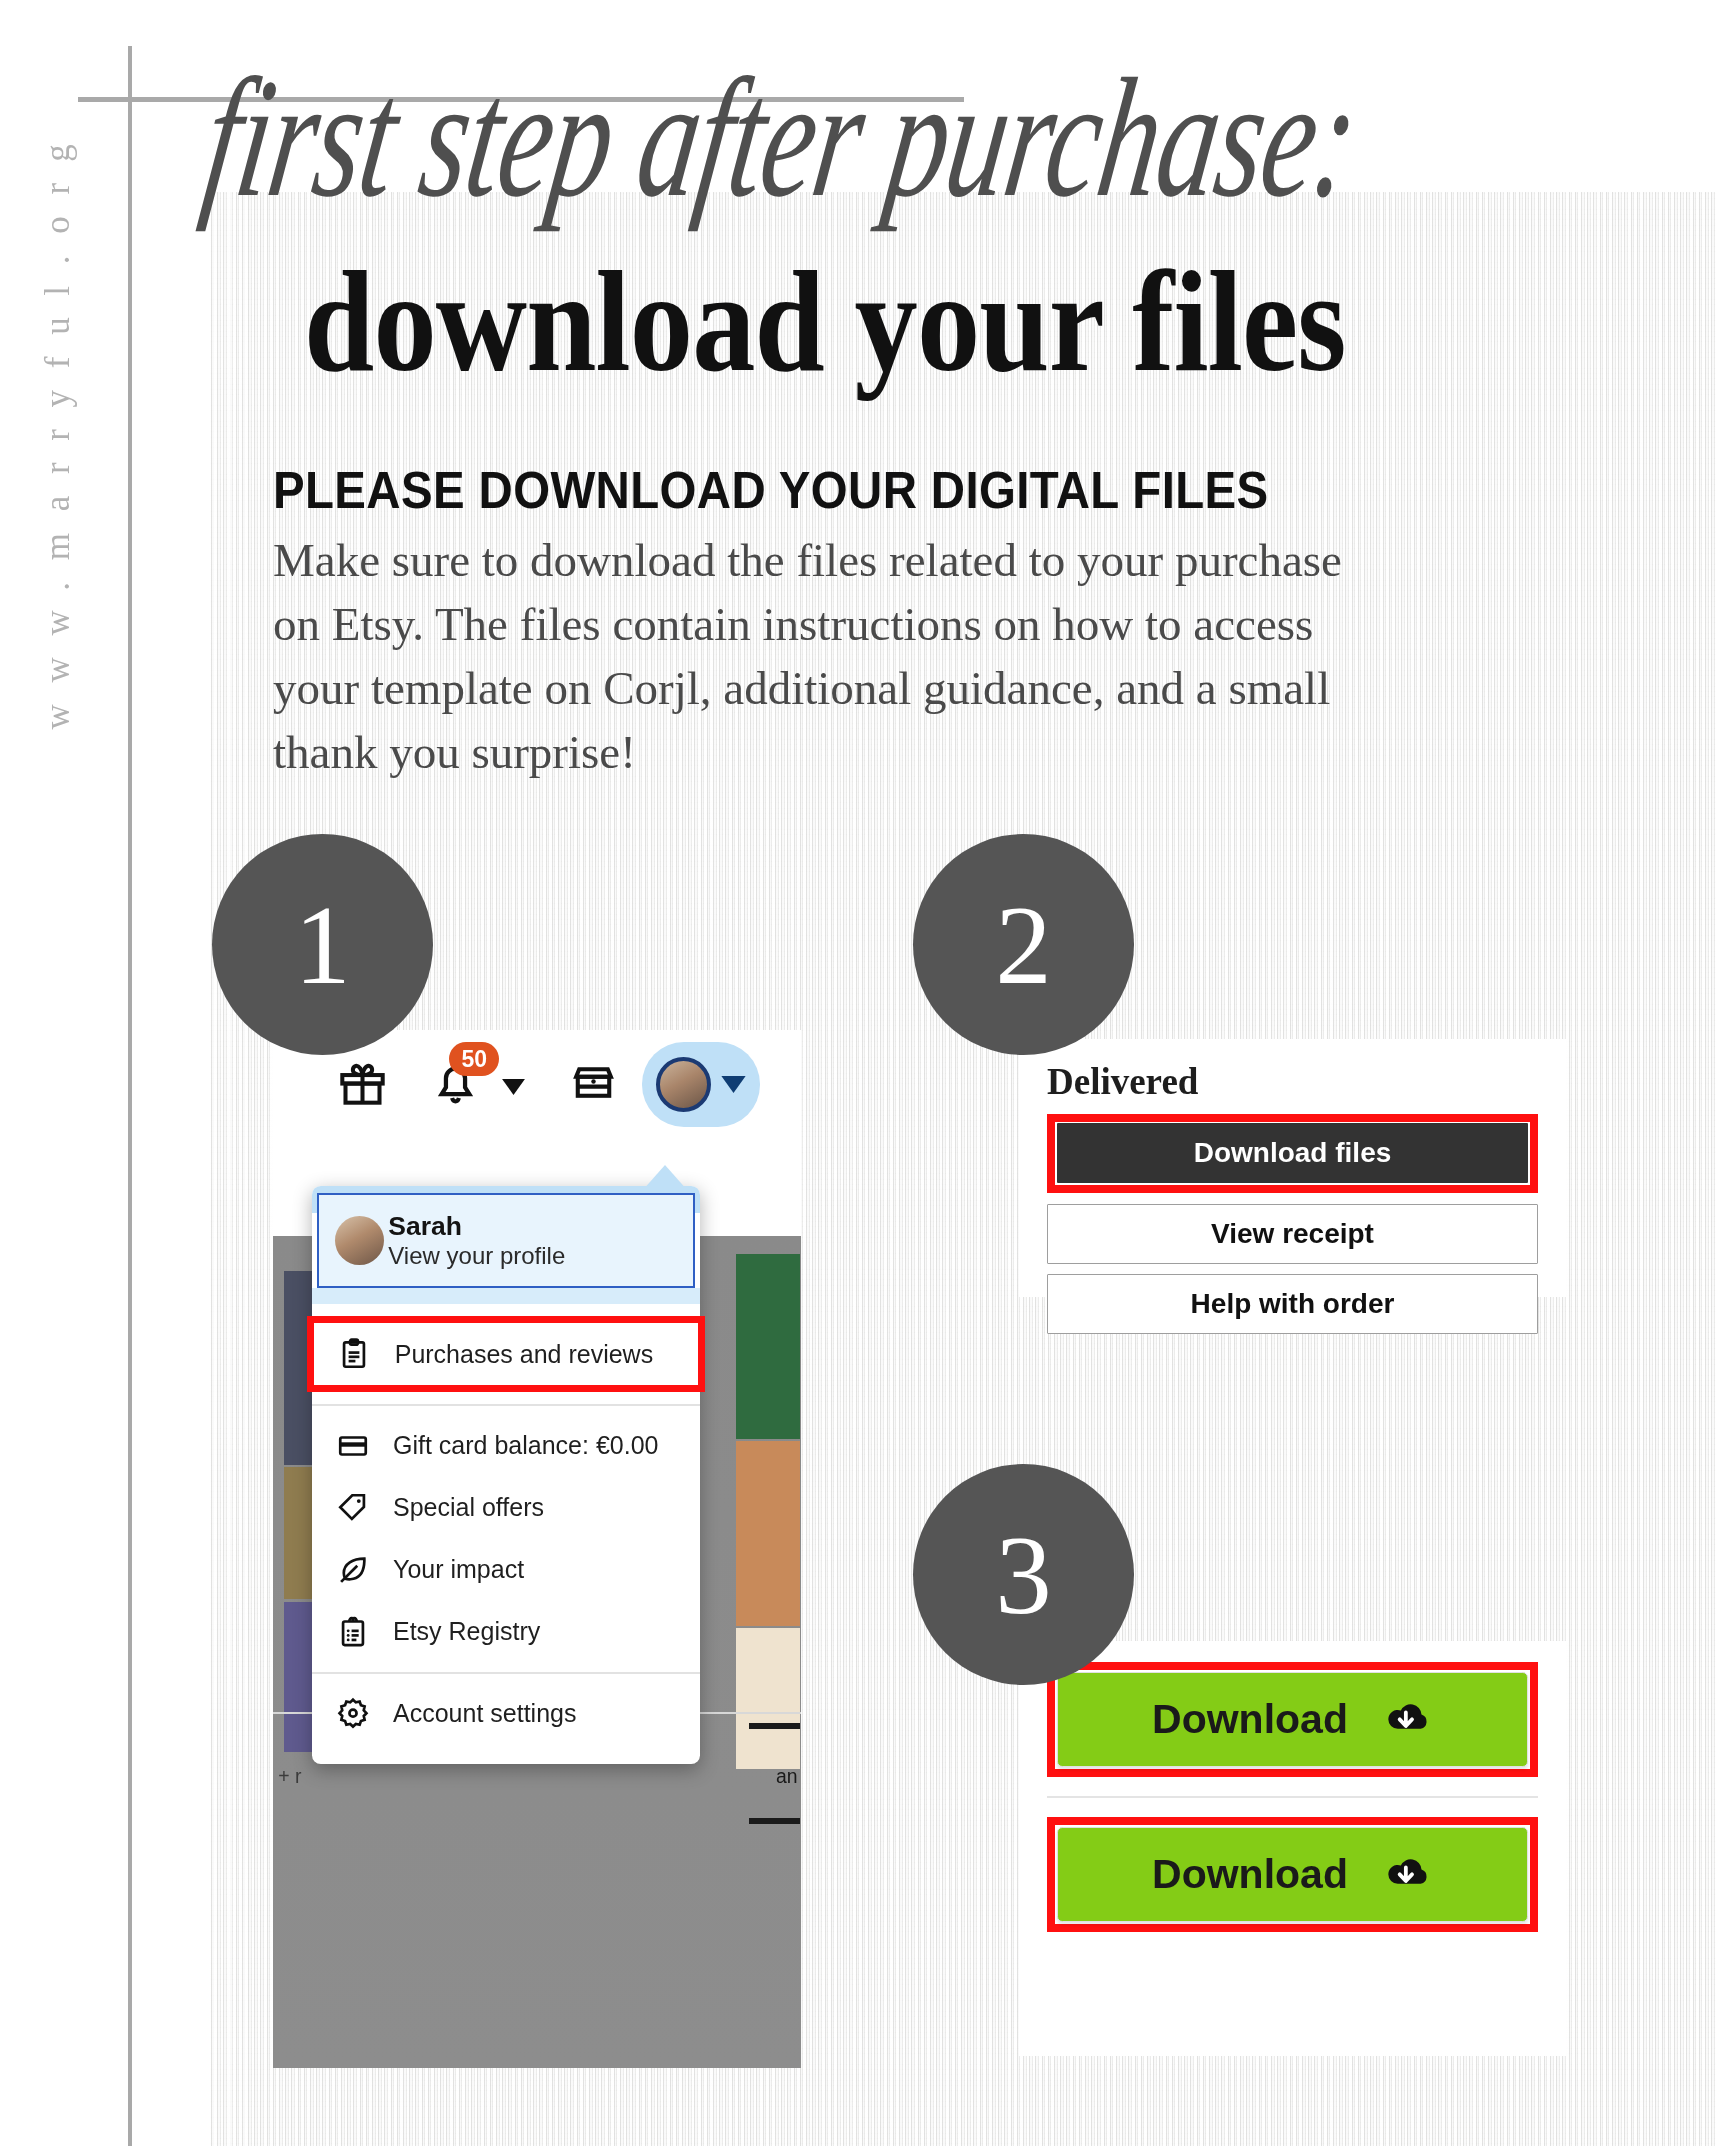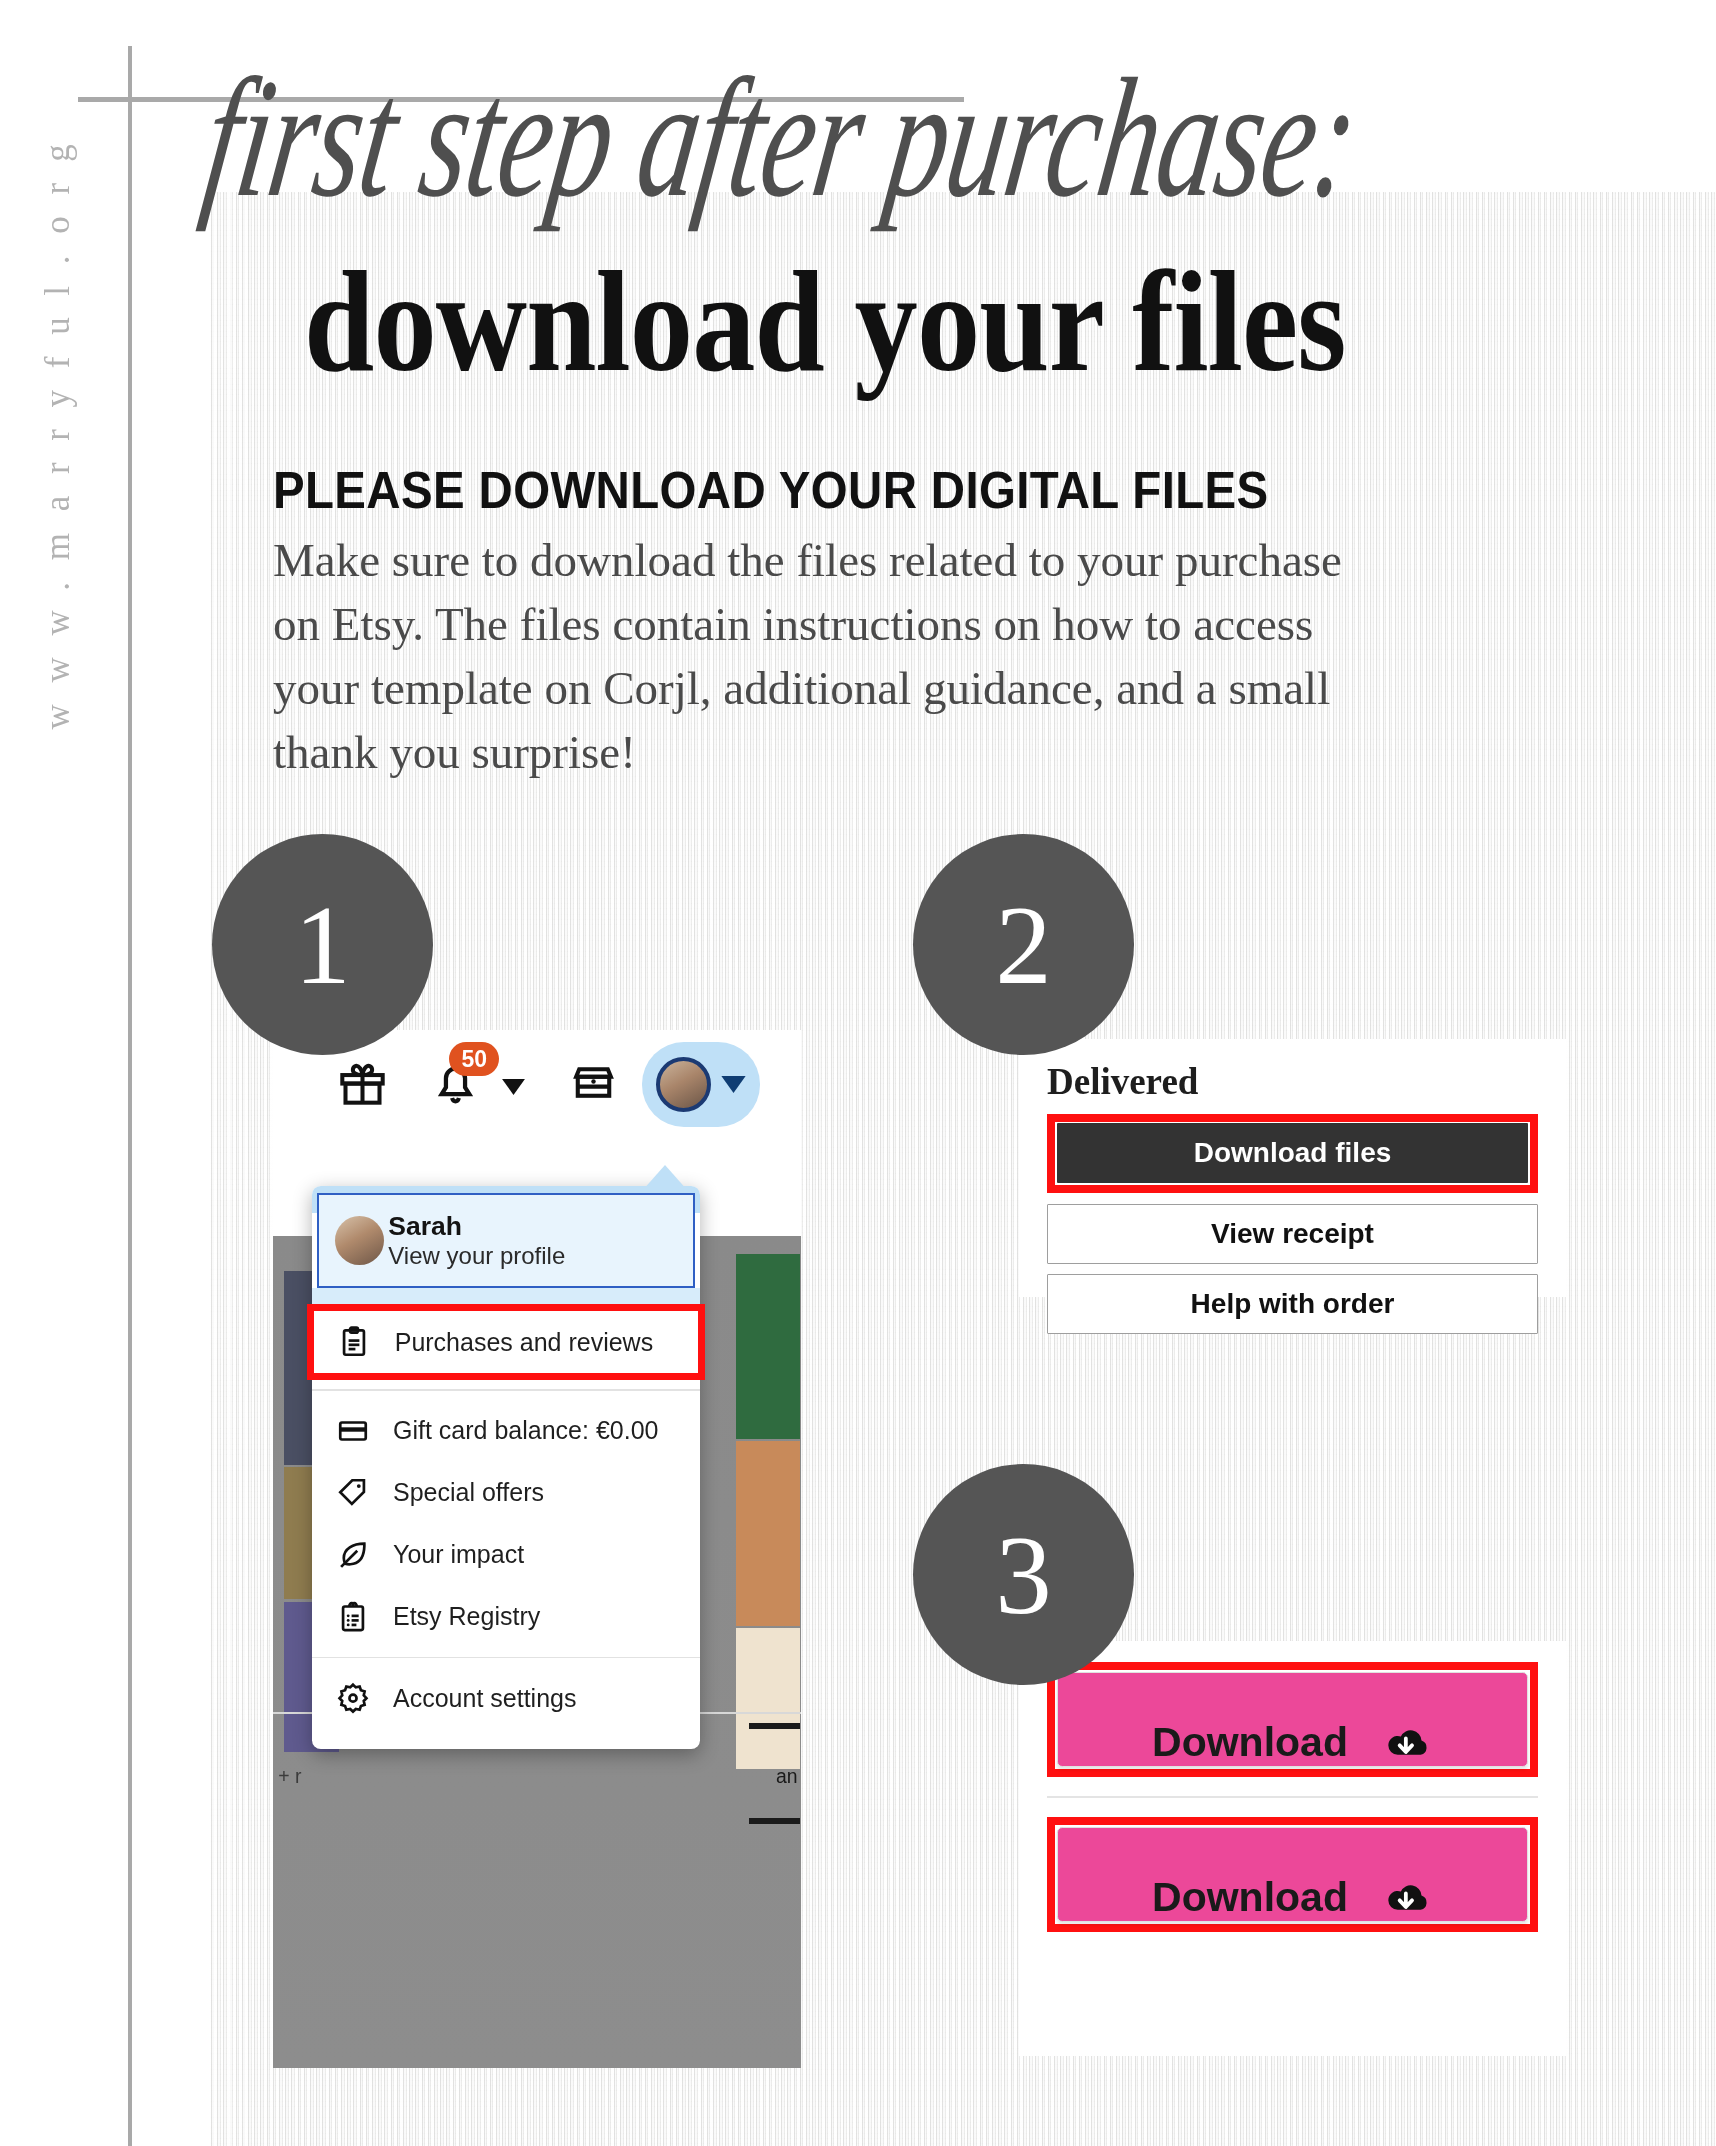--- a/index.html
+++ b/index.html
@@ -217,21 +217,21 @@
 
   .dd-item{
     display:flex; align-items:center; gap:23px;
     padding:14px 23px;
     font-size:25px; color:#1f1f1f;
   }
   .dd-item .ico{ width:35px; flex:0 0 35px; display:flex; justify-content:center; }
   .dd-sep{ height:1.8px; background:#e2e2e2; margin:8.8px 0; }
   #dd-highlight{
     border:7px solid #ff1010;
-    margin:0 -5.3px;
+    margin:12px -5.3px;
   }
 
   
   #shot2{
     position:absolute; left:1019px; top:1039px;
     width:547px; height:258px;
     background:#ffffff; z-index:4;
     padding:21px 28px 0 28px;
   }
   #delivered-label{
@@ -255,22 +255,22 @@
 
   
   #shot3{
     position:absolute; left:1019px; top:1641px;
     width:547px; height:415px;
     background:#ffffff; z-index:4;
     padding:21px 28px;
   }
   .dl-btn{
     height:95px; border:1.8px solid #e0e0e0; border-radius:5.3px;
-    background:#ec4899;
-    display:flex;align-items:flex-end;justify-content:center;gap:30px;
+    background:#84cc16;
+    display:flex;align-items:center;justify-content:center;gap:30px;
     font-size:41px;font-weight:700;color:#1a1a1a;
     box-shadow:0 2.6px 3.5px rgba(0,0,0,.10);
   }
   .dl-sep{ height:1.8px; background:#e4e4e4; margin:19.4px 0; }
 
   svg{ display:block; }
 </style>
 </head>
 <body>
 

